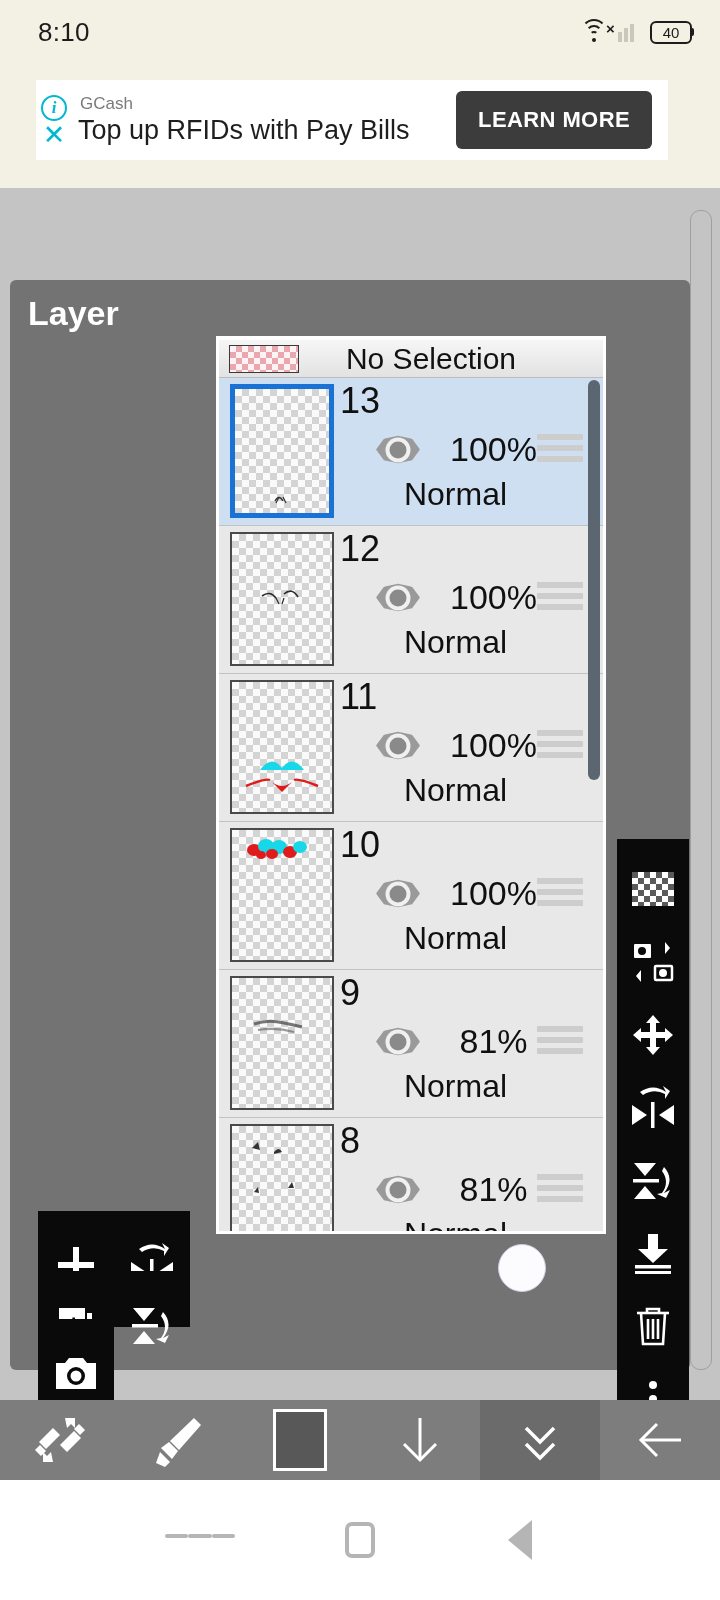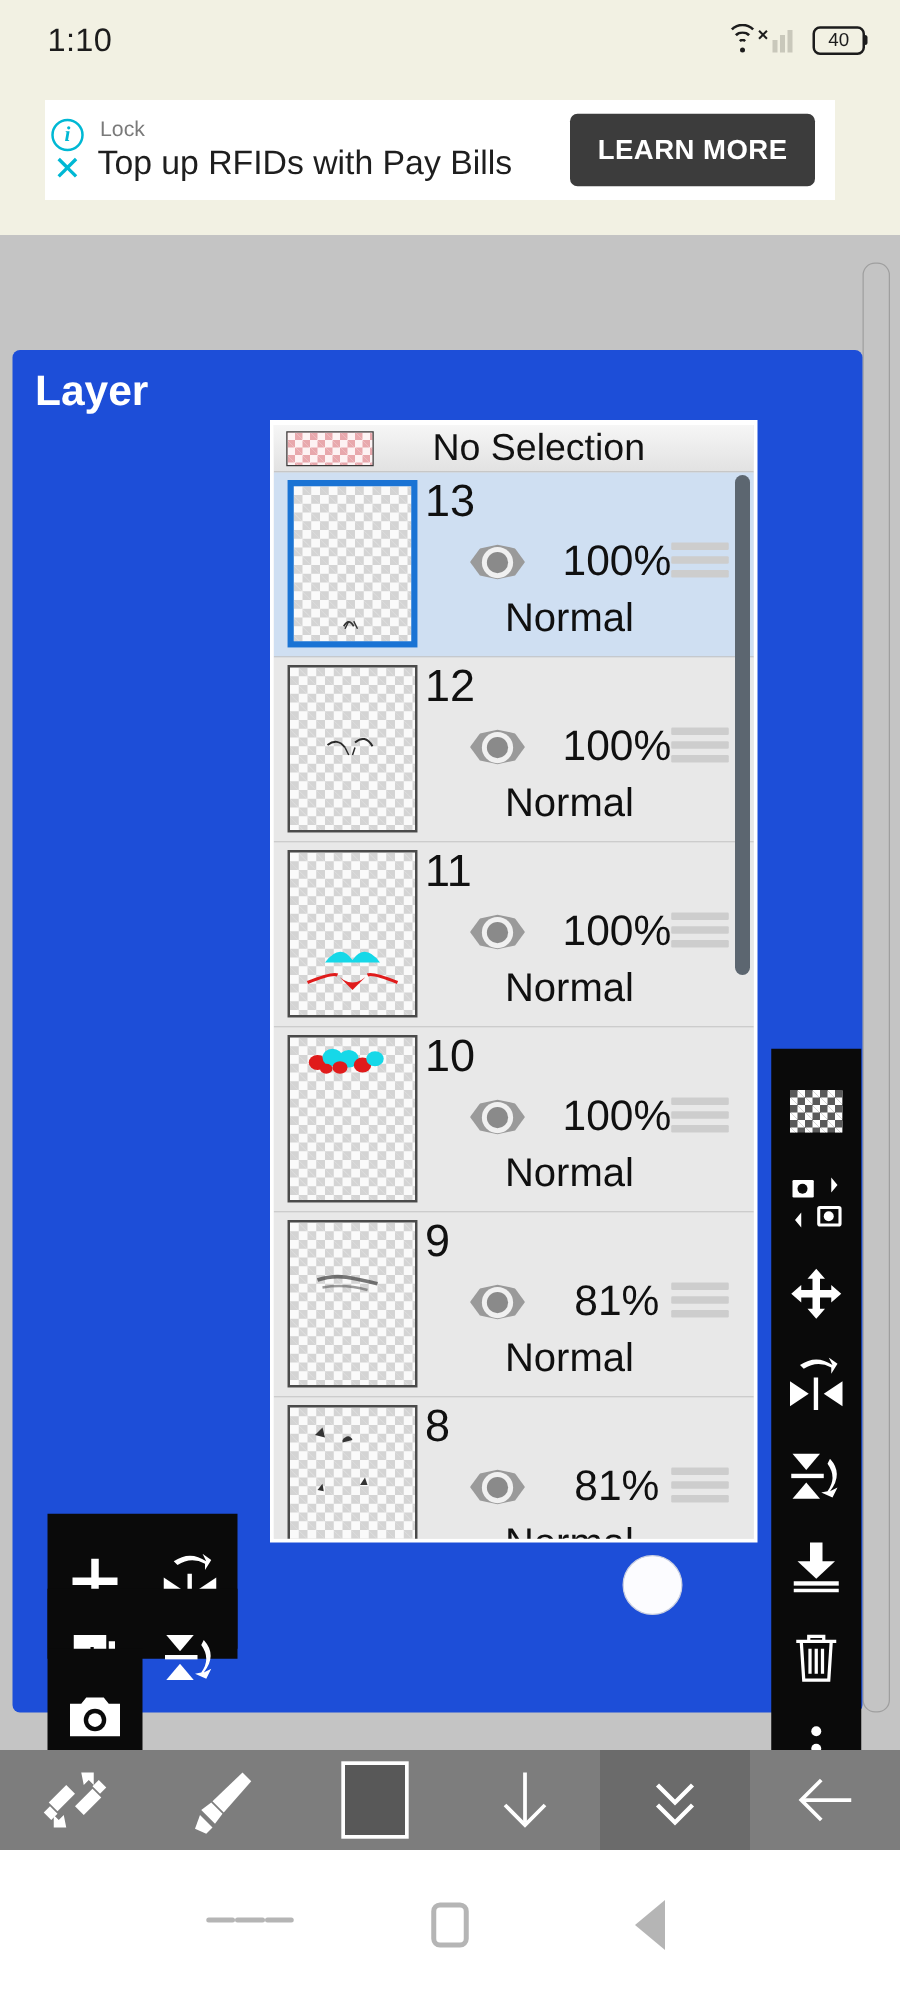--- a/index.html
+++ b/index.html
@@ -110,21 +110,21 @@
   .crown i:nth-child(6){left:68px;background:#e01b1b;top:3px}
   .eyeL{position:absolute;left:82px;top:76px;width:11px;height:11px;border-radius:50%;background:#16d8e8}
   .eyeR{position:absolute;left:108px;top:76px;width:11px;height:11px;border-radius:50%;background:#e01b1b}
   .brows{position:absolute;left:74px;top:64px;width:54px;height:8px;
          background:linear-gradient(90deg,#111 0 40%,transparent 40% 60%,#111 60% 100%);}
   #wave-cyan, #wave-red{ position:absolute; left:0; width:200px; height:190px; top:0; }
 
   
   #layer-panel{
     position:absolute; left:10px; top:92px; width:680px; height:1090px;
-    background:#1d4ed8; border-radius:6px;
+    background:#737373; border-radius:6px;
   }
   #layer-title{
     position:absolute; left:18px; top:14px; font-size:34px; color:#fff; font-weight:bold;
   }
 
   #layer-list-wrap{
     position:absolute; left:206px; top:56px; width:390px; height:898px;
     background:#fff; padding:4px 3px 3px 3px;
   }
   #layer-list{
@@ -298,21 +298,21 @@
   .hamb s{ display:block; width:36px; height:4px; background:#b5b5b5;
            margin-bottom:8px; text-decoration:none; border-radius:2px;}
   .sq{ width:30px; height:36px; border:4px solid #b5b5b5; border-radius:7px; }
   .tri{ width:0;height:0;border-top:20px solid transparent;border-bottom:20px solid transparent;
         border-right:24px solid #b5b5b5; }
 </style>
 </head>
 <body>
 
 <div id="status-bar">
-  <div id="clock">1:10</div>
+  <div id="clock">8:10</div>
   <div id="status-icons">
     <span class="ico wifi">
       <i></i>
         <i></i>
         <i></i>
         <b></b>
     </span>
     <span class="ico sig">
       <span class="sigx">×</span>
         <s></s>
@@ -323,21 +323,21 @@
     <span class="batt">40</span>
   </div>
 </div>
 
 <div id="ad-banner">
   <div id="ad-left-icons">
     <span class="adinfo">i</span>
     <span class="adclose">✕</span>
   </div>
   <div id="ad-text">
-    <div id="ad-advertiser">Lock</div>
+    <div id="ad-advertiser">GCash</div>
     <div id="ad-headline">Top up RFIDs with Pay Bills</div>
   </div>
   <button id="ad-cta">LEARN MORE</button>
 </div>
 
 <div id="app">
 
   <div id="app-edge"></div>
 
   <div id="canvas-preview">

